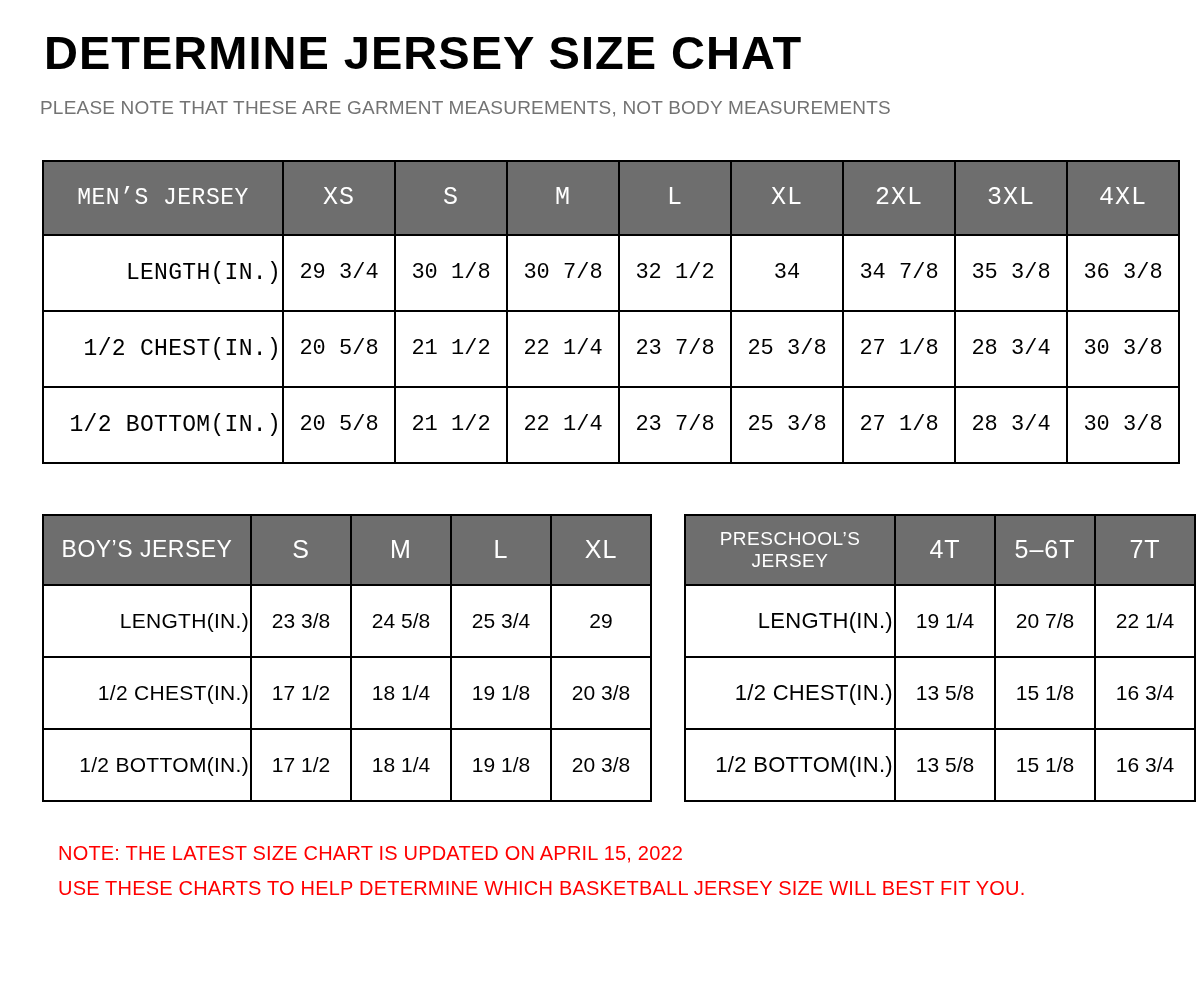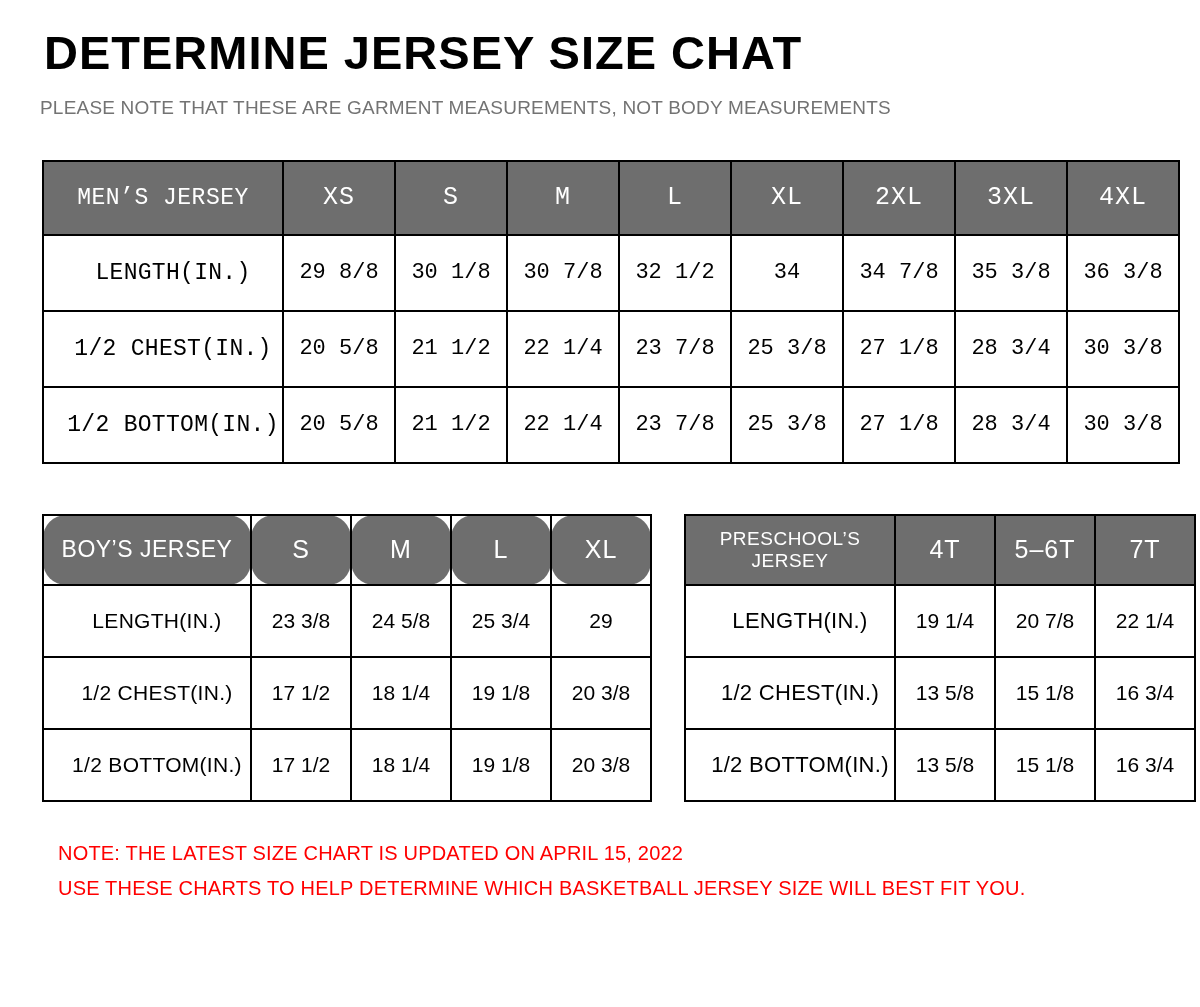--- a/index.html
+++ b/index.html
@@ -60,21 +60,21 @@
     font-size: 23px;
     letter-spacing: 0.5px;
   }
   tbody td {
     height: 72px;
     font-size: 22px;
     background: #ffffff;
   }
   tbody td.rowhead {
     font-size: 23px;
-    text-align: center;
+    text-align: right;
     padding-left: 21px;
     letter-spacing: 0.3px;
   }
 
   
   .men-wrap {
     margin: 38px 0 0 20px;
     font-family: Liberation Mono, monospace;
   }
   .men-table {
@@ -86,21 +86,21 @@
   
   .lower {
     display: flex;
     margin: 50px 0 0 20px;
     gap: 32px;
     align-items: flex-start;
   }
   .boy-table { width: 610px; }
   .boy-table col.c0 { width: 208px; }
   .boy-table col.cx { width: 100px; }
-  .boy-table thead td { height: 66px; border-radius: 23px; }
+  .boy-table thead td { height: 66px; }
   .boy-table tbody td { height: 68px; font-size: 21px; }
 
   .pre-table { width: 540px; }
   .pre-table col.c0 { width: 210px; }
   .pre-table col.cx { width: 100px; }
   .pre-table thead td { height: 66px; }
   .pre-table thead td.rowhead { font-size: 19px; letter-spacing: 0.5px; }
   .pre-table tbody td { height: 68px; font-size: 21px; }
   .pre-table tbody td.rowhead { font-size: 22px; }
 
@@ -143,21 +143,21 @@
           <td>L</td>
           <td>XL</td>
           <td>2XL</td>
           <td>3XL</td>
           <td>4XL</td>
         </tr>
       </thead>
       <tbody>
         <tr>
           <td class="rowhead">LENGTH(IN.)</td>
-          <td>29  8/8</td>
+          <td>29  3/4</td>
           <td>30  1/8</td>
           <td>30  7/8</td>
           <td>32  1/2</td>
           <td>34</td>
           <td>34  7/8</td>
           <td>35  3/8</td>
           <td>36  3/8</td>
         </tr>
         <tr>
           <td class="rowhead">1/2  CHEST(IN.)</td>

